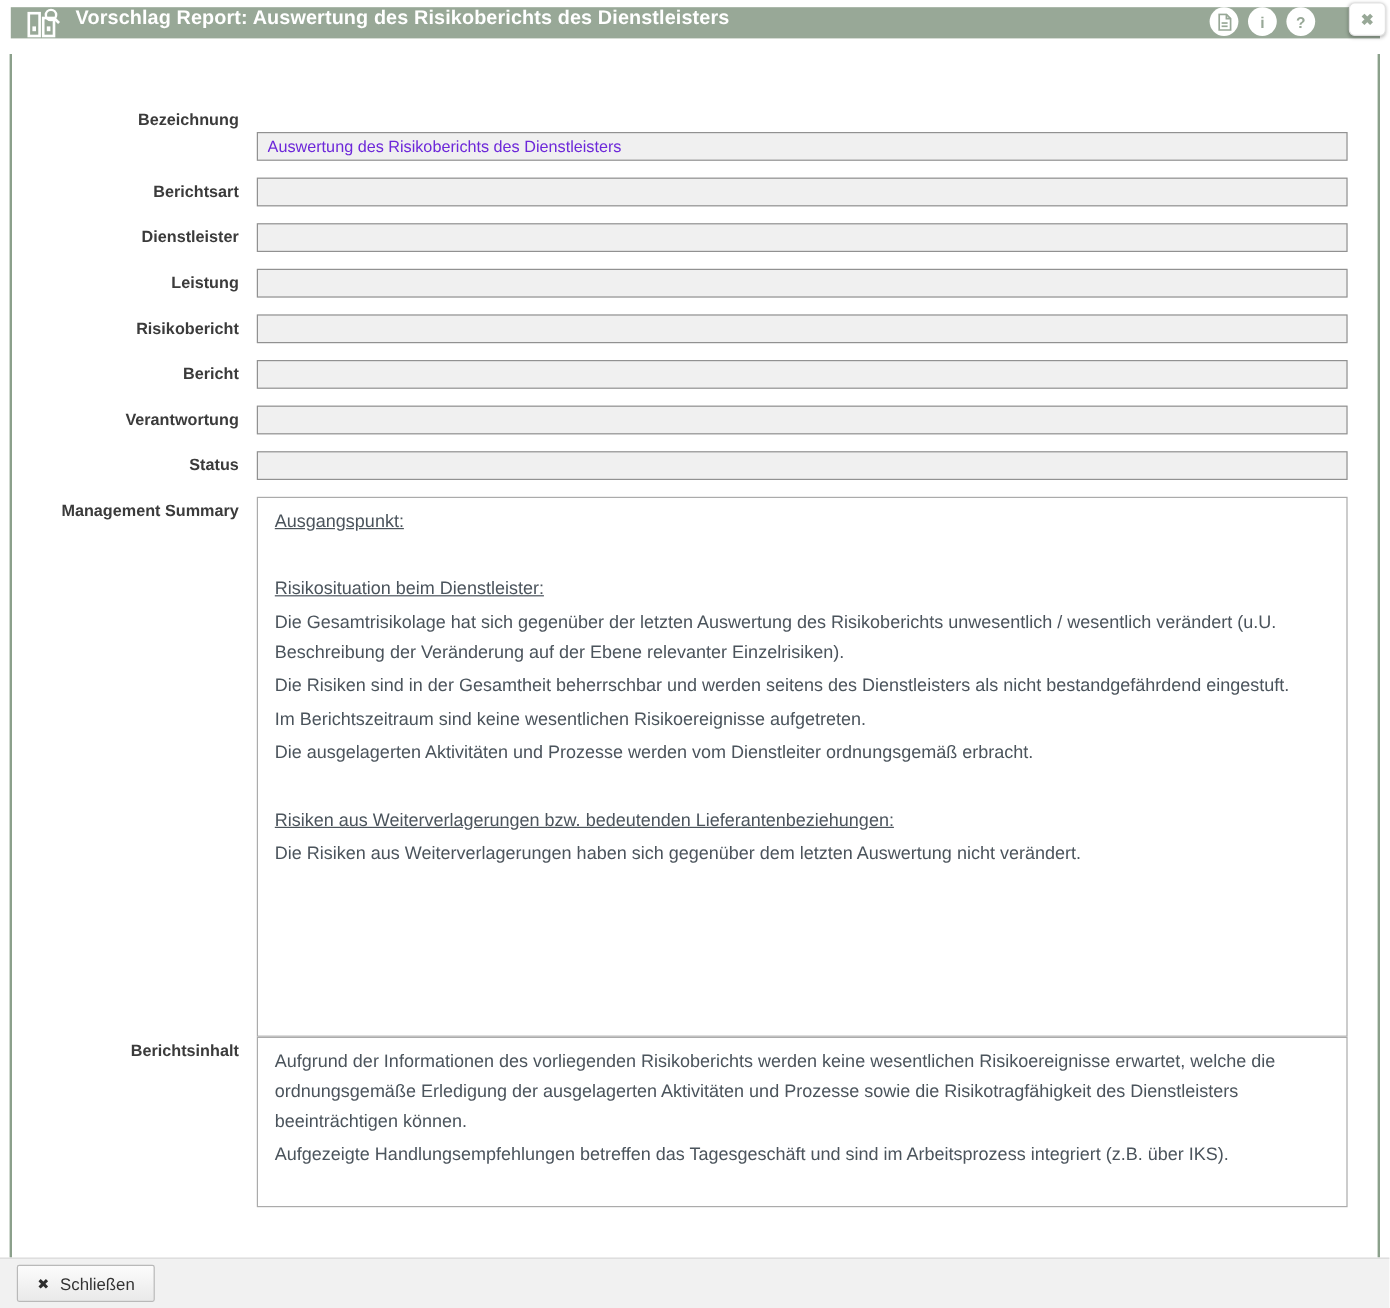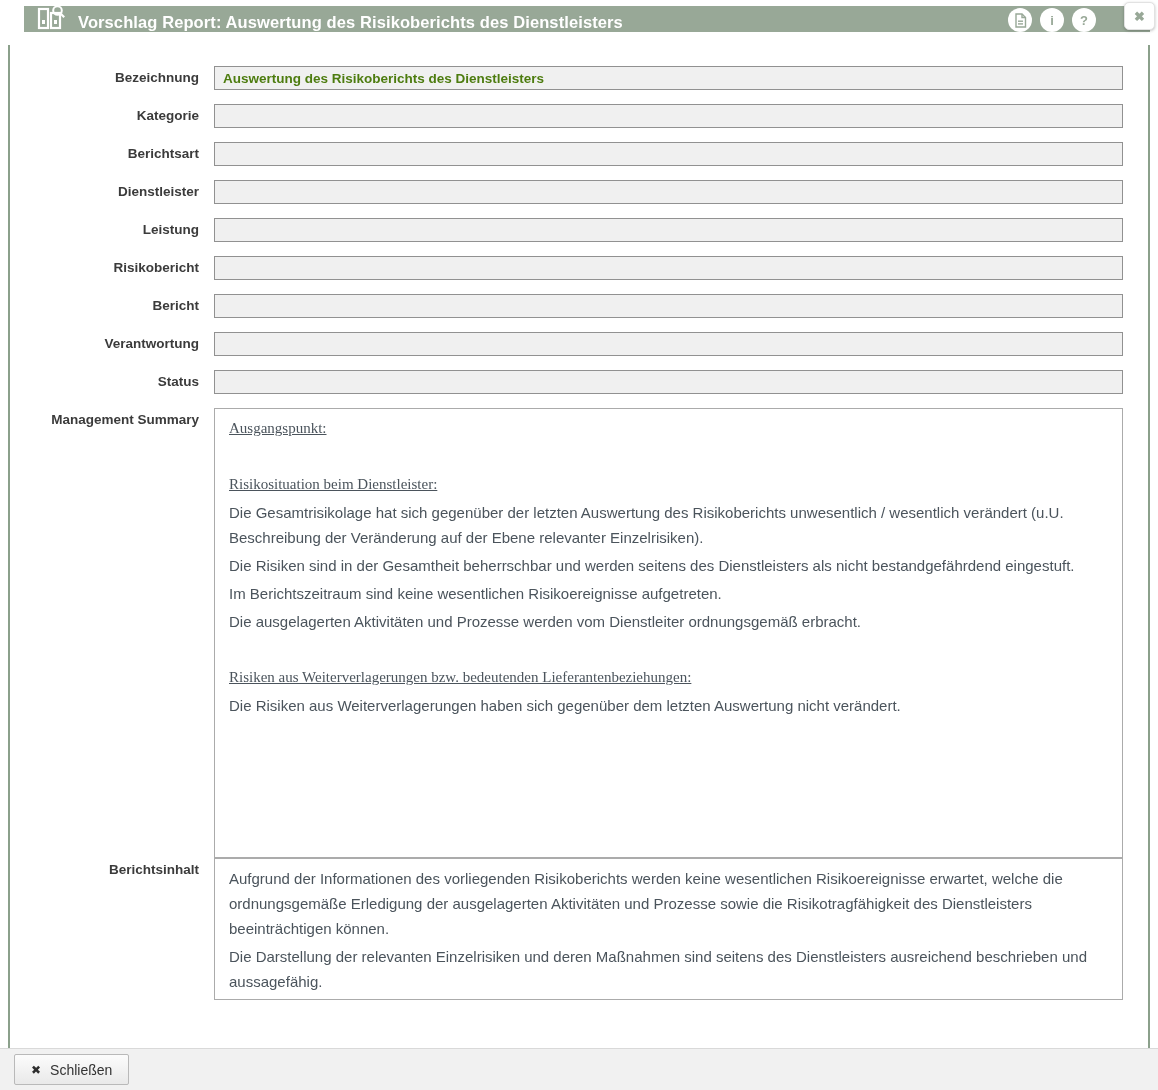--- a/index.html
+++ b/index.html
@@ -6,23 +6,23 @@
   html, body { width: 1158px; height: 1090px; overflow: hidden; }
   body {
     font-family: "Liberation Sans", sans-serif;
     background: #ffffff;
     position: relative;
     color: #333;
   }
 
   
   .dialog-header {
-    position: absolute; top: 6px; left: 24px; right: 8px; height: 26px;
+    position: absolute; top: 6px; left: 9px; right: 8px; height: 26px;
     background: var(--header-green, #98a897);
-    display: flex; align-items: flex-end; padding: 0 12px;
+    display: flex; align-items: flex-start; padding: 0 12px;
   }
   .report-icon { width: 30px; height: 28px; display: inline-flex; align-items: center; }
   .header-title {
     color: #ffffff; font-weight: bold; font-size: 16.5px; margin-left: 12px;
     letter-spacing: .1px; white-space: nowrap;
   }
   .header-actions { margin-left: auto; display: flex; gap: 8px; margin-right: 42px; }
   .hicon {
     width: 24px; height: 24px; border-radius: 50%;
     background: #ffffff; color: var(--header-green, #98a897);
@@ -52,34 +52,34 @@
     width: 204px; flex: none; text-align: right; padding-right: 15px;
     font-size: 13.5px; font-weight: bold; color: #3b3b3b; line-height: 24px;
   }
   .form-row input.field {
     flex: 1; height: 24px;
     background: var(--field-bg, #f0f0f0);
     border: 1px solid var(--field-border, #919191);
     font-size: 13.5px; padding: 0 8px; color: #333;
     font-family: "Liberation Sans", sans-serif;
   }
-  .form-row input.field.bold { font-weight: bold; color: #4d7c0f; }
+  .form-row input.field.bold { font-weight: normal; color: #6d28d9; margin-top: 44px; }
   .form-row input.field.short { flex: none; width: 158px; }
 
   .textarea-row { align-items: flex-start; }
   .textbox {
     flex: 1; background: #ffffff; border: 1px solid #ababab;
     padding: 7px 14px; overflow: hidden;
     color: var(--text-color, #4b545c);
     font-size: 15px; line-height: 25px;
   }
   .textbox.ms { height: 450px; }
   .textbox.bi { height: 142px; }
   .textbox p { margin: 0 0 3px 0; }
-  .textbox p.heading { text-decoration: underline; font-family: Liberation Serif, serif; }
+  .textbox p.heading { text-decoration: underline; }
   .textbox p.spacer { height: 25px; }
   .ms-row { margin-bottom: 0; }
 
   
   .dialog-footer {
     position: absolute; left: 0; right: 0; bottom: 0; height: 42px;
     background: #f1f1f1; border-top: 1px solid #d9d9d9;
     display: flex; align-items: center; padding-left: 14px;
   }
   .btn {
@@ -134,24 +134,20 @@
 
 <button class="corner-close">✖</button>
 
 <div class="dialog-body">
   <div id="form-rows">
       <div class="form-row">
         <label>Bezeichnung</label>
         <input class="field bold" readonly="" value="Auswertung des Risikoberichts des Dienstleisters" style="">
       </div>
       <div class="form-row">
-        <label>Kategorie</label>
-        <input class="field" readonly="" style="">
-      </div>
-      <div class="form-row">
         <label>Berichtsart</label>
         <input class="field" readonly="" style="">
       </div>
       <div class="form-row">
         <label>Dienstleister</label>
         <input class="field" readonly="" style="">
       </div>
       <div class="form-row">
         <label>Leistung</label>
         <input class="field" readonly="" style="">
@@ -187,21 +183,20 @@
         <p class="spacer"></p>
         <p class="heading">Risiken aus Weiterverlagerungen bzw. bedeutenden Lieferantenbeziehungen:</p>
         <p class="para">Die Risiken aus Weiterverlagerungen haben sich gegenüber dem letzten Auswertung nicht verändert.</p>
       </div>
   </div>
 
   <div class="form-row textarea-row">
     <label>Berichtsinhalt</label>
     <div class="textbox bi" id="bi-box">
         <p class="para">Aufgrund der Informationen des vorliegenden Risikoberichts werden keine wesentlichen Risikoereignisse erwartet, welche die ordnungsgemäße Erledigung der ausgelagerten Aktivitäten und Prozesse sowie die Risikotragfähigkeit des Dienstleisters beeinträchtigen können.</p>
-        <p class="para">Die Darstellung der relevanten Einzelrisiken und deren Maßnahmen sind seitens des Dienstleisters ausreichend beschrieben und aussagefähig.</p>
         <p class="para">Aufgezeigte Handlungsempfehlungen betreffen das Tagesgeschäft und sind im Arbeitsprozess integriert (z.B. über IKS).</p>
       </div>
   </div>
 </div>
 
 <div class="dialog-footer">
   <button class="btn btn-close">
     <span class="x-glyph">✖</span>
     <span>Schließen</span>
   </button>

